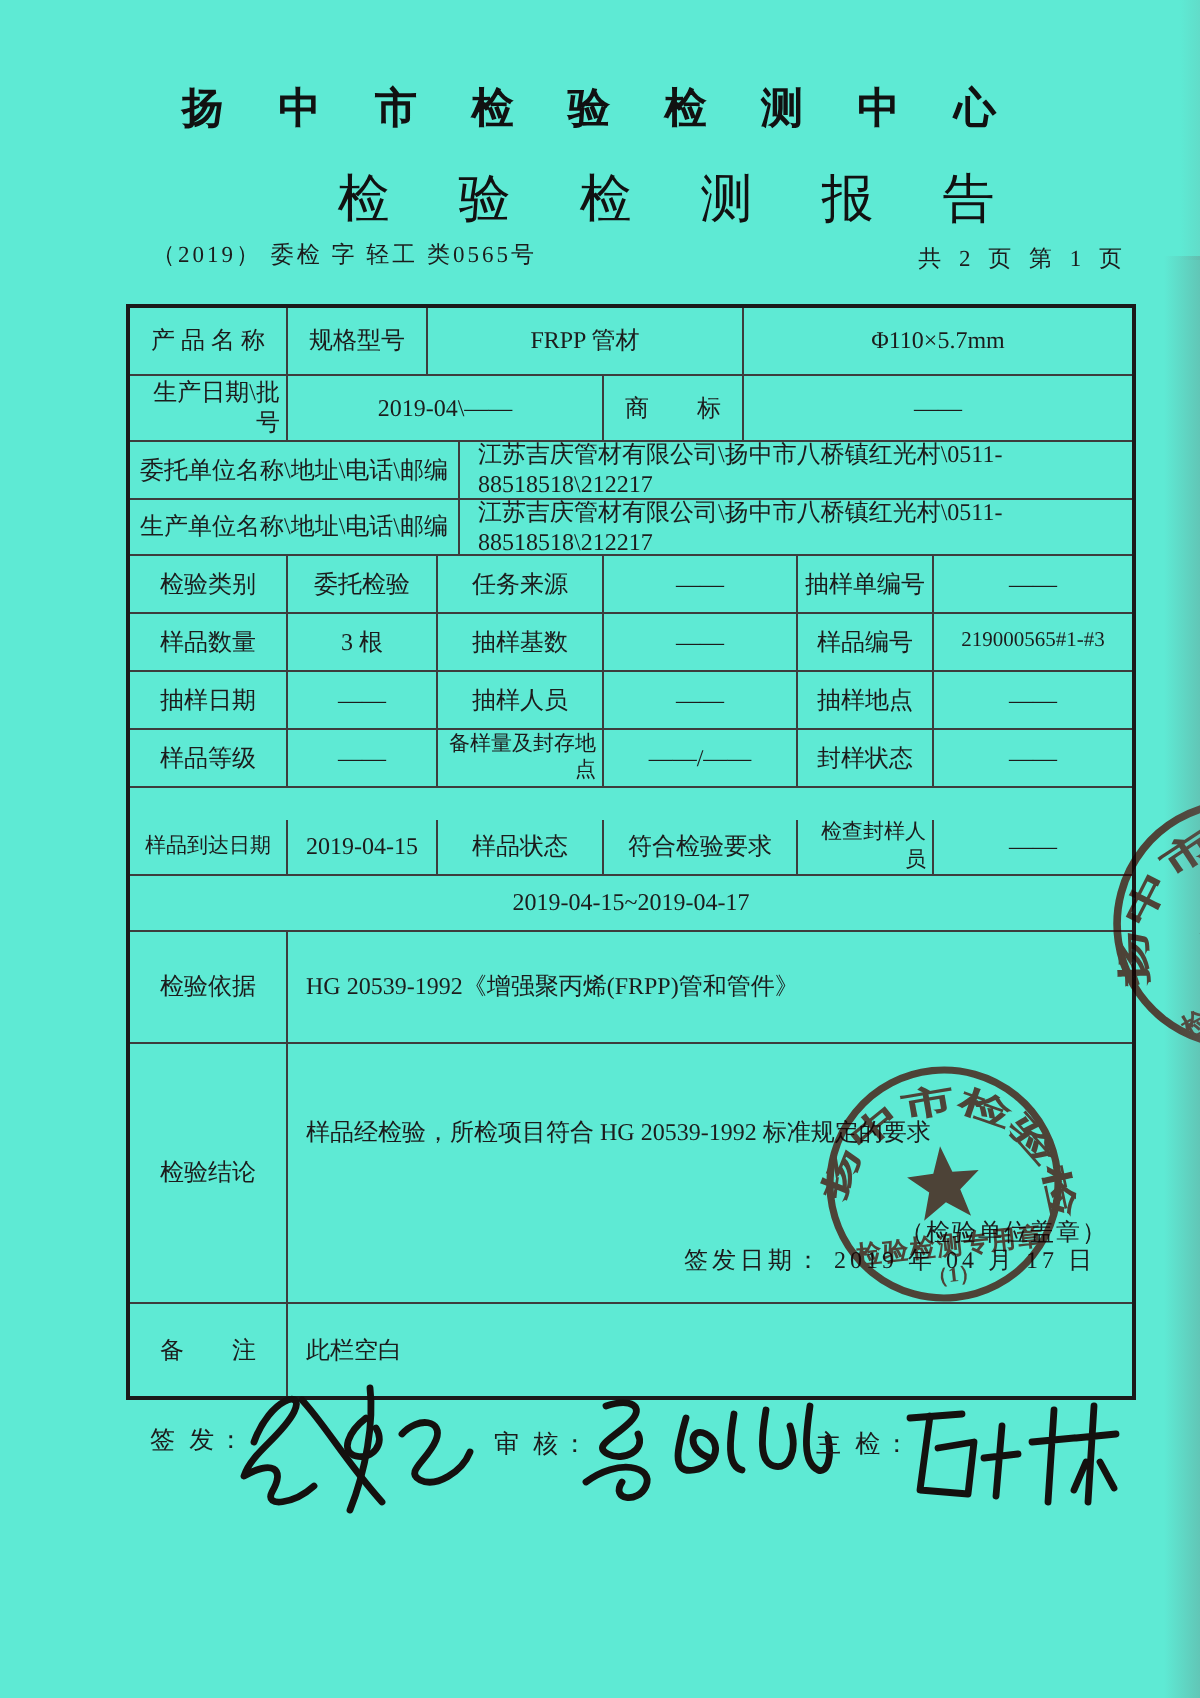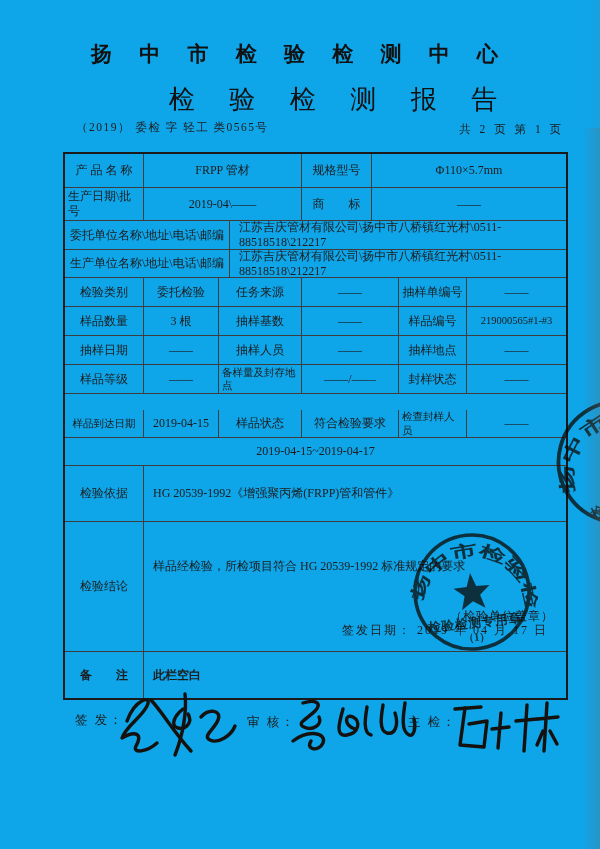--- a/index.html
+++ b/index.html
@@ -1,32 +1,32 @@
 <!DOCTYPE html>
 <html><head>
 <meta charset="utf-8">
 <style>
   html,body{margin:0;padding:0;background:#e8e8e8;}
-  .page{position:relative;width:600px;height:849px;background:#0ea5e9;overflow:hidden;
+  .page{position:relative;width:600px;height:849px;background:#5eead4;overflow:hidden;
         font-family:"Liberation Serif","DejaVu Serif",serif;color:#1c1c1c;}
   
   .org-title{position:absolute;top:40px;left:0;width:100%;text-align:center;
              font-size:21px;font-weight:bold;letter-spacing:11px;color:#111;}
   .report-title{position:absolute;top:82px;left:0;width:100%;text-align:center;
              font-size:26px;font-weight:normal;letter-spacing:14px;color:#111;padding-left:40px;}
   .doc-number{position:absolute;top:120px;left:76px;font-size:11.5px;letter-spacing:1.5px;}
   .page-info{position:absolute;top:122px;right:36px;font-size:11.5px;letter-spacing:3px;}
   
   .form{position:absolute;left:63px;top:152px;width:505px;border:2px solid #1a1a1a;
         box-sizing:border-box;background:transparent;}
   .row{display:flex;border-bottom:1px solid #3d3d3d;box-sizing:border-box;}
-  .row:last-child{border-bottom:none;font-weight:bold;}
+  .row:last-child{border-bottom:none;}
   .cell{border-right:1px solid #3d3d3d;box-sizing:border-box;display:flex;
         align-items:center;justify-content:center;font-size:12px;padding:0 3px;
-        text-align:left;line-height:1.25;}
+        text-align:right;line-height:1.25;}
   .cell:last-child{border-right:none;}
   .cell.left{justify-content:flex-start;text-align:left;padding-left:9px;}
   .w79{width:79px;flex:none;} .w158{width:158px;flex:none;} .w70{width:70px;flex:none;}
   .w165{width:165px;flex:none;} .w75{width:75px;flex:none;} .w83{width:83px;flex:none;}
   .w97{width:97px;flex:none;} .w68{width:68px;flex:none;} .grow{flex:1;}
   .small{font-size:10.5px;}
   
   .concl-cell{position:relative;flex:1;}
   .concl-text{position:absolute;left:9px;top:36px;font-size:12px;}
   .seal-hint{position:absolute;right:12px;top:86px;font-size:12px;letter-spacing:1px;}
@@ -54,22 +54,22 @@
 
   <div class="org-title">扬 中 市 检 验 检 测 中 心</div>
   <div class="report-title">检 验 检 测 报 告</div>
   <div class="doc-number">（2019） 委检 字 轻工 类0565号</div>
   <div class="page-info">共 2 页 第 1 页</div>
 
   <div class="form">
 
     <div class="row" style="height:34px;">
       <div class="cell w79">产 品 名 称</div>
+      <div class="cell w70">规格型号</div>
       <div class="cell w158">FRPP 管材</div>
-      <div class="cell w70">规格型号</div>
       <div class="cell grow">Φ110×5.7mm</div>
     </div>
 
     <div class="row" style="height:33px;">
       <div class="cell w79">生产日期\批号</div>
       <div class="cell w158">2019-04\——</div>
       <div class="cell w70">商　　标</div>
       <div class="cell grow">——</div>
     </div>
 

